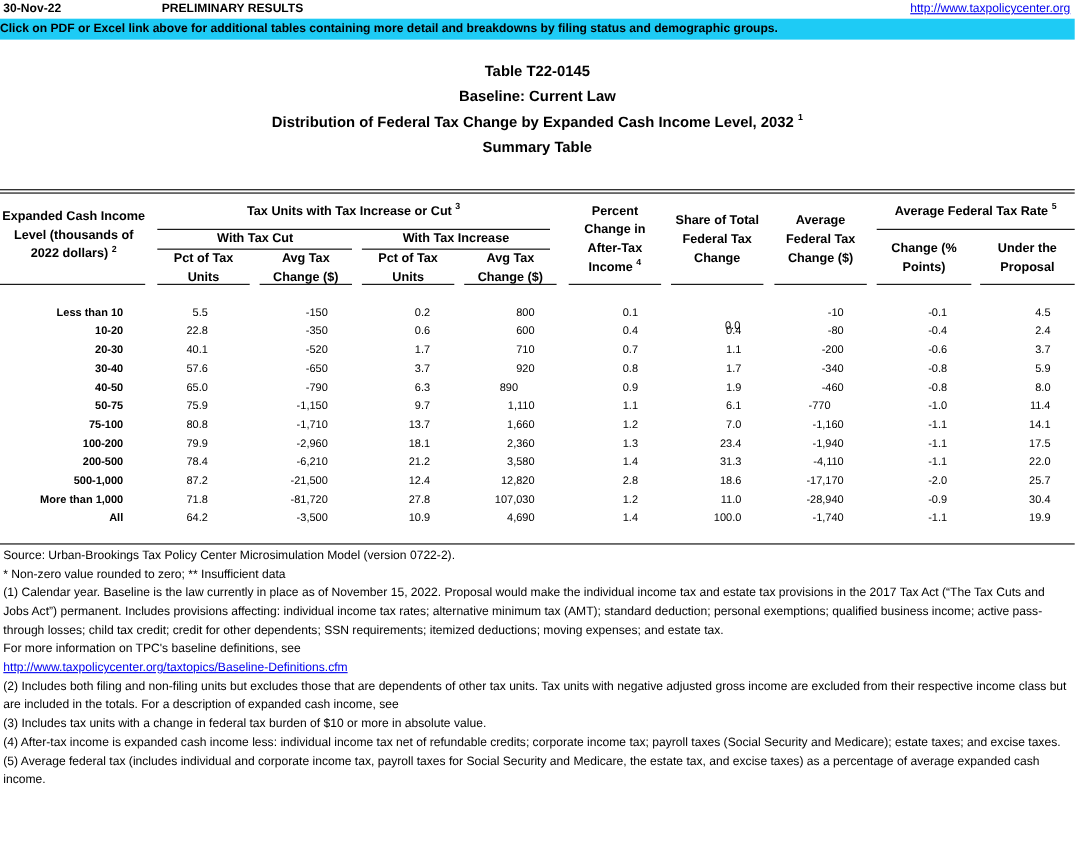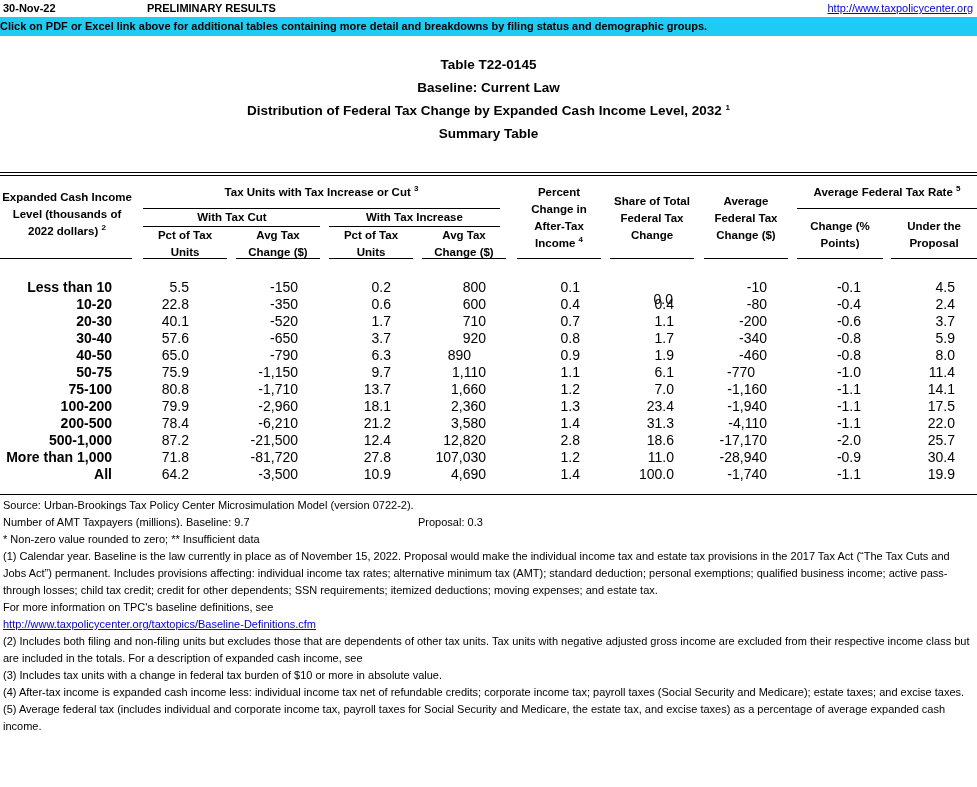--- a/index.html
+++ b/index.html
@@ -11,21 +11,21 @@
   .topbar .link { position: absolute; right: 4px; top: 2px; color: #0000ee; text-decoration: underline; cursor: pointer; }
   .banner { position: absolute; left: 0; top: 17px; width: 977px; height: 19px; background: #1ecbf5;
             font-size: 11px; font-weight: bold; line-height: 19px; }
   .titles { position: absolute; left: 0; top: 53px; width: 977px; text-align: center; font-weight: bold; font-size: 13.5px; }
   .titles div { height: 23px; line-height: 23px; }
   sup { font-size: 8px; vertical-align: super; line-height: 0; }
   .dbl { position: absolute; left: 0; width: 977px; height: 1px; background: #000; }
   .rule { position: absolute; height: 1px; background: #000; }
   .hdr { position: absolute; font-size: 11.5px; text-align: center; line-height: 17px; }
   .hdr.b { font-weight: bold; }
-  .row { position: absolute; left: 0; width: 977px; height: 17px; font-size: 14px; }
+  .row { position: absolute; left: 0; width: 977px; height: 17px; font-size: 10px; }
   .row span { position: absolute; top: 0; text-align: right; }
   .row .lbl { font-weight: bold; right: auto; width: 112px; left: 0; }
   .notes { position: absolute; left: 3px; top: 497px; width: 970px; font-size: 11px; line-height: 17px; }
   .notes div { white-space: nowrap; }
   .notes .wrap { white-space: normal; }
   .notes a { color: #0000ee; text-decoration: underline; cursor: pointer; }
 </style>
 </head>
 <body>
 
@@ -235,21 +235,20 @@
       <span style="left: auto; right: 210px;">-1,740</span>
       <span style="left: auto; right: 116px;">-1.1</span>
       <span style="left: auto; right: 22px;">19.9</span>
     </div>
   </div>
 
 <div class="dbl" style="top:494px;"></div>
 
 <div class="notes">
   <div>Source: Urban-Brookings Tax Policy Center Microsimulation Model (version 0722-2).</div>
-  <div><span>Number of AMT Taxpayers (millions).  Baseline: 9.7</span><span style="position:absolute;left:415px;">Proposal: 0.3</span></div>
   <div>* Non-zero value rounded to zero; ** Insufficient data</div>
   <div class="wrap">(1) Calendar year. Baseline is the law currently in place as of November 15, 2022. Proposal would make the individual income tax and estate tax provisions in the 2017 Tax Act (“The Tax Cuts and Jobs Act”) permanent. Includes provisions affecting: individual income tax rates; alternative minimum tax (AMT); standard deduction; personal exemptions; qualified business income; active pass-through losses; child tax credit; credit for other dependents; SSN requirements; itemized deductions; moving expenses; and estate tax.</div>
   <div>For more information on TPC's baseline definitions, see</div>
   <div><a>http://www.taxpolicycenter.org/taxtopics/Baseline-Definitions.cfm</a></div>
   <div class="wrap">(2) Includes both filing and non-filing units but excludes those that are dependents of other tax units. Tax units with negative adjusted gross income are excluded from their respective income class but are included in the totals. For a description of expanded cash income, see</div>
   <div>(3) Includes tax units with a change in federal tax burden of $10 or more in absolute value.</div>
   <div class="wrap">(4) After-tax income is expanded cash income less: individual income tax net of refundable credits; corporate income tax; payroll taxes (Social Security and Medicare); estate taxes; and excise taxes.</div>
   <div class="wrap">(5) Average federal tax (includes individual and corporate income tax, payroll taxes for Social Security and Medicare, the estate tax, and excise taxes) as a percentage of average expanded cash income.</div>
 </div>
 

